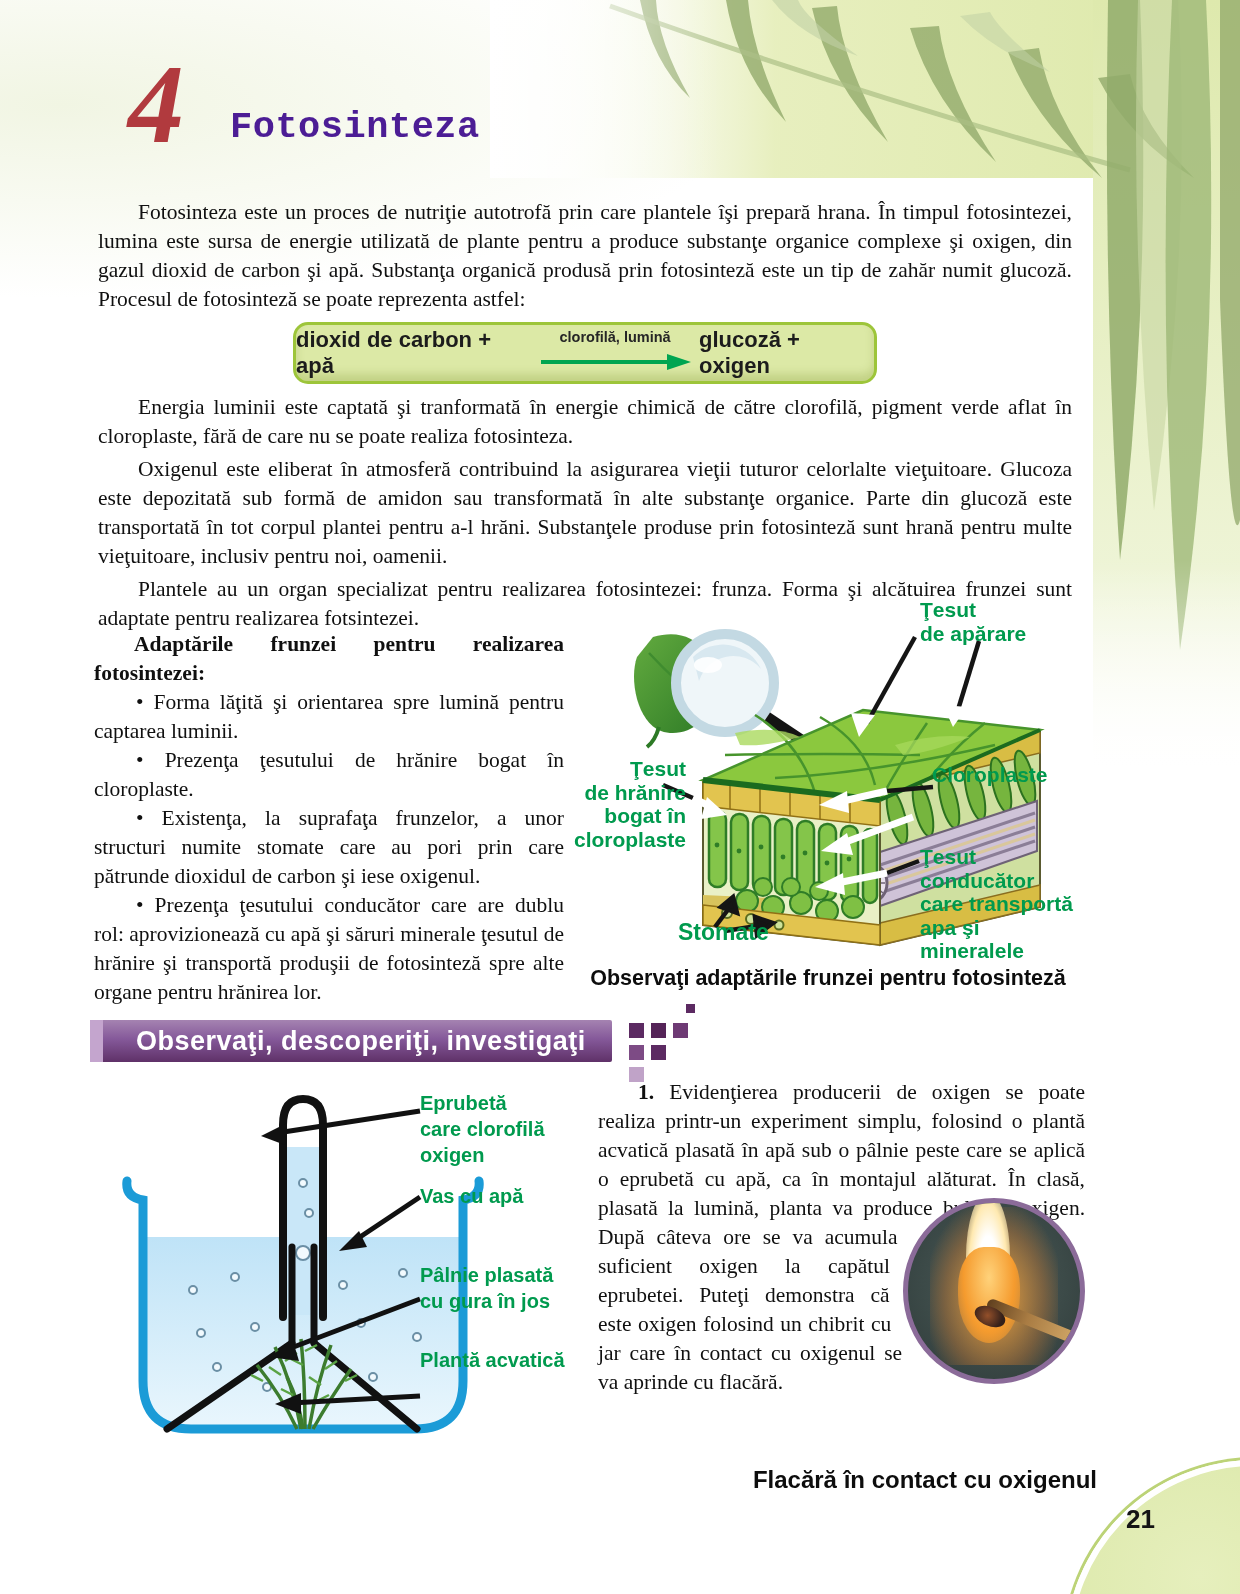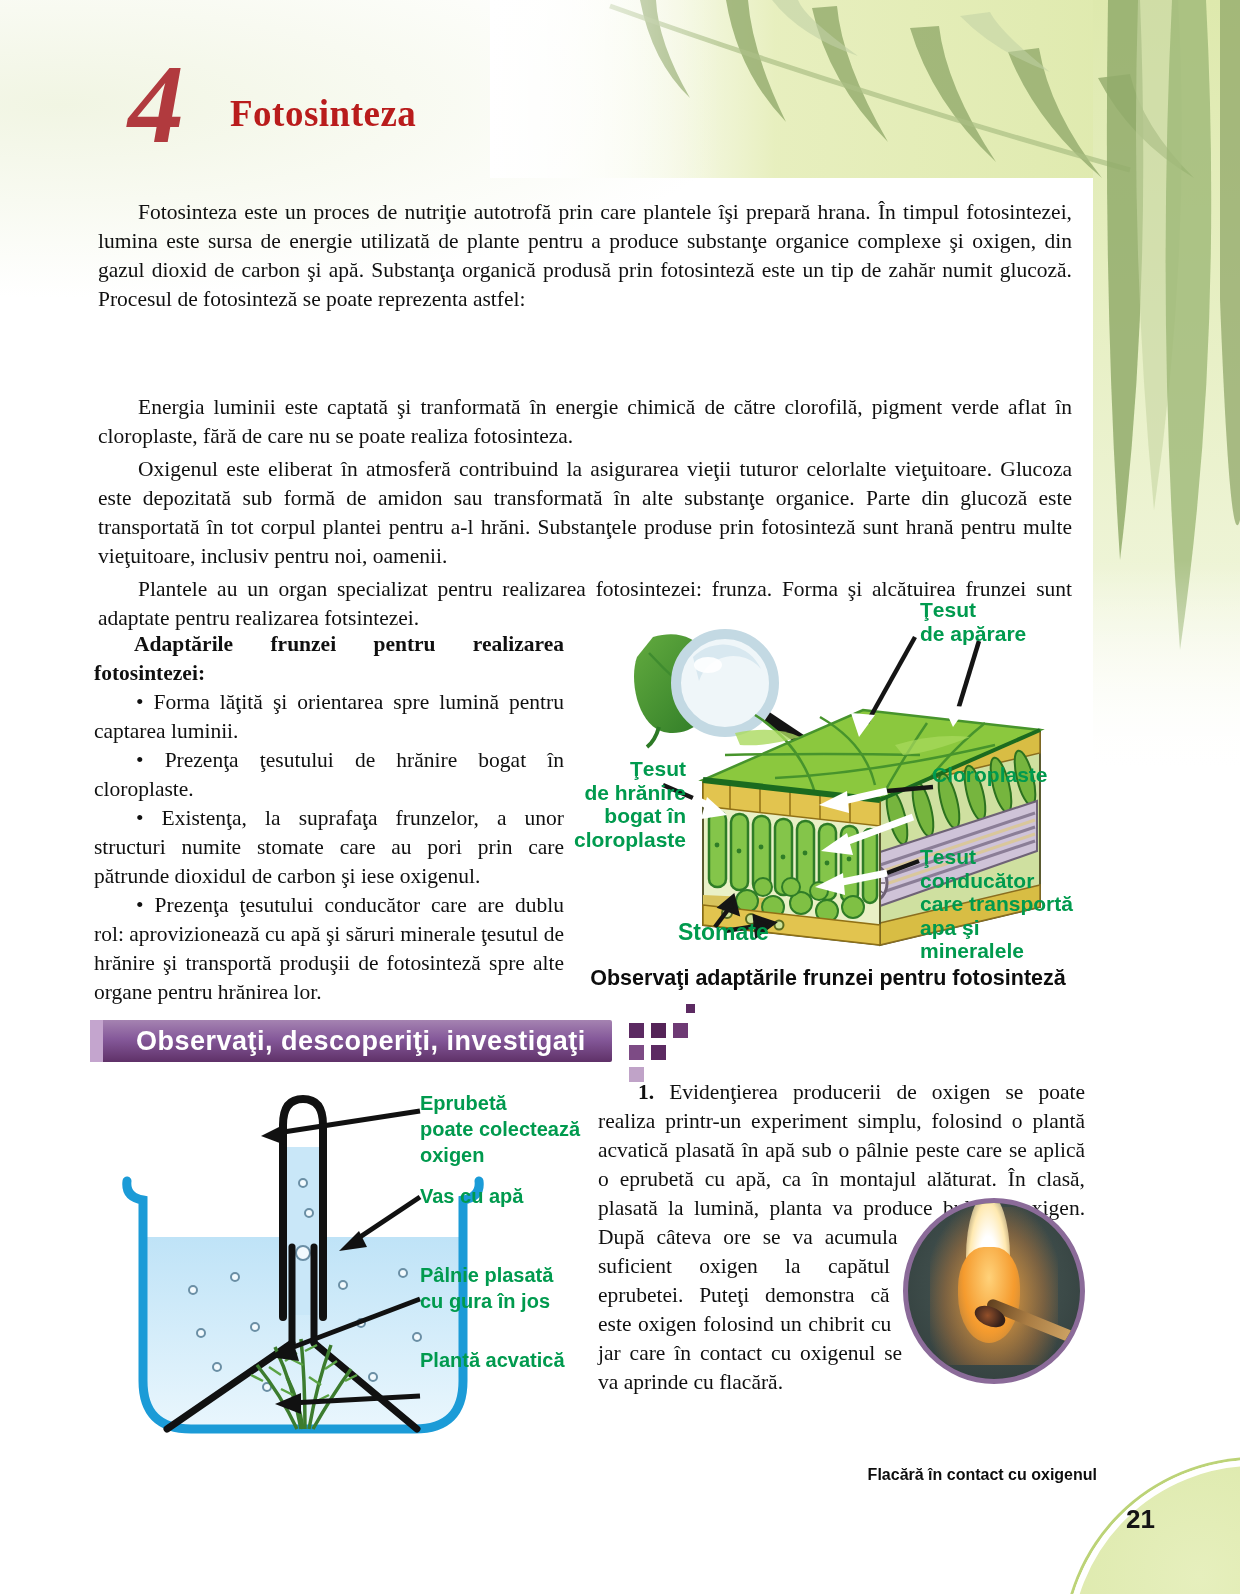--- a/index.html
+++ b/index.html
@@ -17,23 +17,23 @@
   .page{
     position:relative;width:1240px;height:1594px;background:#ffffff;
     margin:0 auto;overflow:hidden;
     font-family:"Liberation Serif", serif;color:var(--ink);
   }
   .wash{position:absolute;left:0;top:0;width:760px;height:300px;
     background:radial-gradient(ellipse at 8% 35%, #f1f5e3 0%, rgba(241,245,227,0) 70%);}
   .chapter-num{position:absolute;left:128px;top:48px;
     font-family:"Liberation Serif", serif;font-weight:bold;font-style:italic;
     font-size:112px;line-height:1;color:var(--accent-red);}
-  .chapter-title{position:absolute;left:230px;top:92px;
-    font-family:Liberation Serif, serif;font-weight:bold;
-    font-size:37px;color:#b91c1c;letter-spacing:.5px;}
+  .chapter-title{position:absolute;left:230px;top:106px;
+    font-family:Liberation Mono, monospace;font-weight:bold;
+    font-size:37px;color:#4c1d95;letter-spacing:.5px;}
   .serif-text{font-size:21.5px;line-height:1.35;text-align:justify;color:#101010;}
   .serif-text p{margin:4px;text-indent:40px;}
   .intro{position:absolute;left:94px;top:194px;width:982px;}
   .intro2{position:absolute;left:94px;top:389px;width:982px;}
   .equation{
     position:absolute;left:293px;top:322px;width:578px;height:56px;
     background:var(--eq-bg);border:3px solid var(--eq-border);border-radius:15px;
     box-shadow:inset 0 -7px 9px rgba(130,150,50,.28);
     display:flex;align-items:center;justify-content:center;gap:8px;
     font-family:"Liberation Sans", sans-serif;font-weight:bold;font-size:22px;color:#1c1c1c;
@@ -71,21 +71,21 @@
   .matchphoto .core{position:absolute;left:58px;top:-10px;width:44px;height:128px;border-radius:50%;
     background:radial-gradient(ellipse at 50% 65%, #ffffff 34%, #ffe9b0 62%, rgba(255,200,90,0) 100%);}
   .matchphoto .body{position:absolute;left:50px;top:44px;width:62px;height:96px;
     border-radius:50% 50% 60% 60%;
     background:radial-gradient(ellipse at 50% 32%, #ffd27a 0%, #f59b2e 58%, rgba(230,120,30,0) 100%);}
   .matchphoto .stick{position:absolute;left:76px;top:112px;width:96px;height:12px;border-radius:6px;
     background:linear-gradient(90deg,#5f3f1e 0%,#a97c43 45%,#d2a868 100%);transform:rotate(22deg);}
   .matchphoto .head{position:absolute;left:66px;top:104px;width:32px;height:19px;border-radius:50%;
     background:radial-gradient(circle at 42% 50%, #94502a 0%, #33201a 72%);transform:rotate(22deg);}
   .photocaption{position:absolute;left:600px;top:1466px;width:497px;text-align:right;
-    font-family:"Liberation Sans", sans-serif;font-weight:bold;font-size:16px;color:#0d0d0d;}
+    font-family:"Liberation Sans", sans-serif;font-weight:bold;font-size:24px;color:#0d0d0d;}
   .pageblob{position:absolute;left:1065px;top:1460px;width:368px;height:368px;border-radius:50%;
     background:radial-gradient(circle at 35% 30%, #e6efbd 0%, #d8e6a2 70%);
     border:6px solid #ffffff;box-shadow:0 0 0 3px #bcd377;}
   .pagenum{position:absolute;left:1126px;top:1504px;
     font-family:"Liberation Sans", sans-serif;font-weight:bold;font-size:26px;color:#141414;}
   svg{display:block;}
 </style>
 </head>
 <body>
 
@@ -137,20 +137,31 @@
     <rect x="600" y="560" width="150" height="235" fill="url(#fadedown)"></rect>
   </svg>
 
   <div class="chapter-num">4</div>
   <div class="chapter-title">Fotosinteza</div>
 
   <div class="intro serif-text">
     <p>Fotosinteza este un proces de nutriţie autotrofă prin care plantele îşi prepară hrana. În timpul fotosintezei, lumina este sursa de energie utilizată de plante pentru a produce substanţe organice complexe şi oxigen, din gazul dioxid de carbon şi apă. Substanţa organică produsă prin fotosinteză este un tip de zahăr numit glucoză. Procesul de fotosinteză se poate reprezenta astfel:</p>
   </div>
 
+  <div class="equation">
+    <span>dioxid de carbon + apă</span>
+    <span class="eq-arrow">
+      <span class="lbl">clorofilă, lumină</span>
+      <svg width="152" height="44" viewBox="0 0 152 44">
+        <line x1="2" y1="31" x2="132" y2="31" stroke="#00a551" stroke-width="4"></line>
+        <polygon points="128,23 152,31 128,39" fill="#00a551"></polygon>
+      </svg>
+    </span>
+    <span>glucoză + oxigen</span>
+  </div>
 
   <div class="intro2 serif-text">
     <p>Energia luminii este captată şi tranformată în energie chimică de către clorofilă, pigment verde aflat în cloroplaste, fără de care nu se poate realiza fotosinteza.</p>
     <p>Oxigenul este eliberat în atmosferă contribuind la asigurarea vieţii tuturor celorlalte vieţuitoare. Glucoza este depozitată sub formă de amidon sau transformată în alte substanţe organice. Parte din glucoză este transportată în tot corpul plantei pentru a-l hrăni. Substanţele produse prin fotosinteză sunt hrană pentru multe vieţuitoare, inclusiv pentru noi, oamenii.</p>
     <p>Plantele au un organ specializat pentru realizarea fotosintezei: frunza. Forma şi alcătuirea frunzei sunt adaptate pentru realizarea fotsintezei.</p>
   </div>
 
   <div class="leftcol serif-text">
     <p class="head">Adaptările frunzei pentru realizarea fotosintezei:</p>
     <p>•  Forma lăţită şi orientarea spre lumină pentru captarea luminii.</p>
@@ -418,21 +429,21 @@
       <line x1="315" y1="112" x2="246" y2="158"></line>
         <polygon points="254,146 234,166 262,162" stroke="none"></polygon>
       <line x1="315" y1="214" x2="178" y2="266"></line>
         <polygon points="188,256 164,272 194,276" stroke="none"></polygon>
       <line x1="315" y1="311" x2="186" y2="318"></line>
         <polygon points="196,308 170,319 196,329" stroke="none"></polygon>
     </g>
   </svg>
 
   <div class="elabel pre" style="left:420px;top:1090px;">Eprubetă
-poate colectează
+care clorofilă
 oxigen</div>
   <div class="elabel" style="left:420px;top:1183px;text-align:right;">Vas cu apă</div>
   <div class="elabel pre" style="left:420px;top:1262px;">Pâlnie plasată
 cu gura în jos</div>
   <div class="elabel" style="left:420px;top:1347px;text-align:center;">Plantă acvatică</div>
 
   <div class="acttext serif-text">
     <p><b>1.</b> <span>Evidenţierea producerii de oxigen se poate realiza printr-un experiment simplu, folosind o plantă acvatică plasată în apă sub o pâlnie peste care se aplică o eprubetă cu apă, ca în montajul alăturat. În clasă, plasată la lumină, </span><span class="matchphoto">
           <span class="glow"></span>
           <span class="core"></span>

